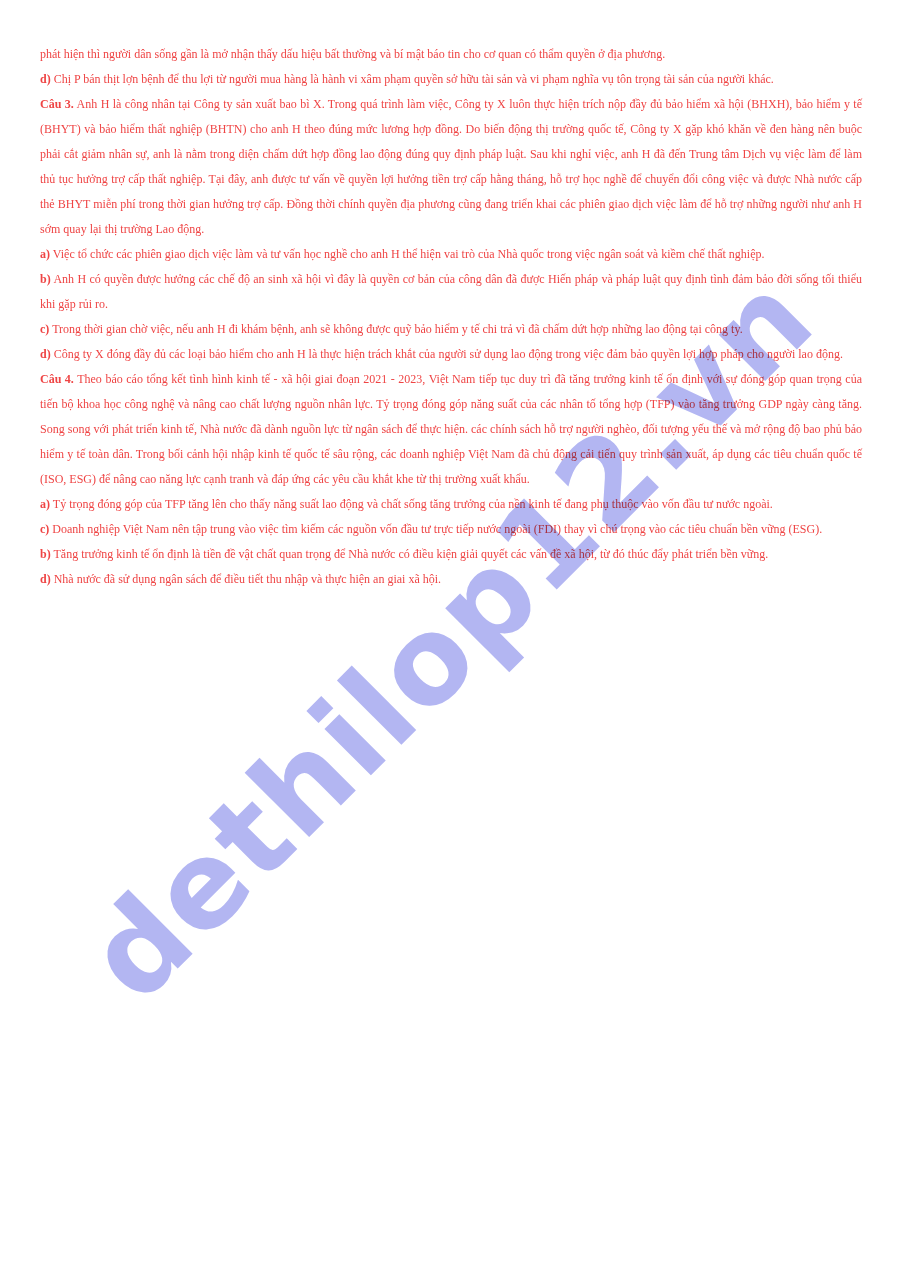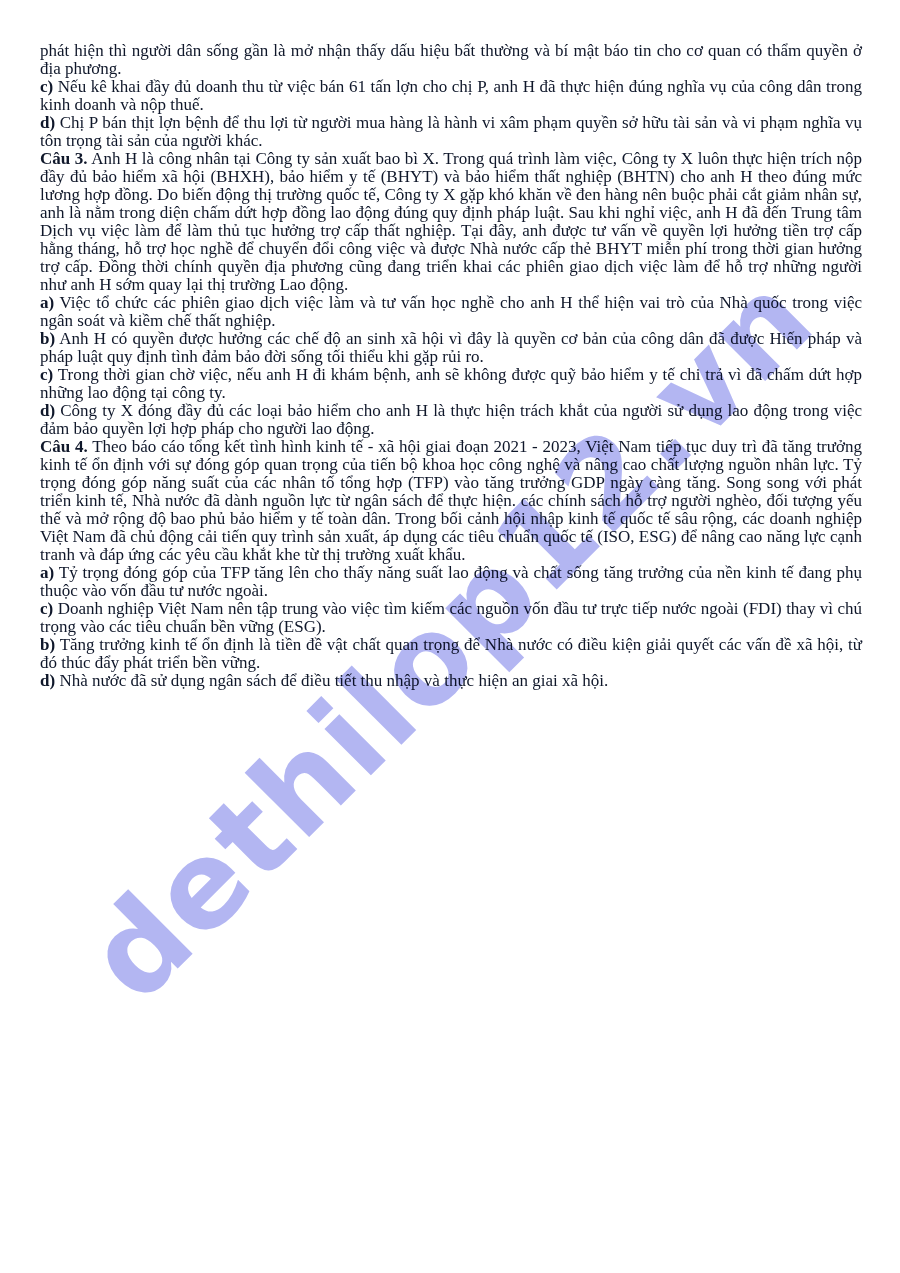--- a/index.html
+++ b/index.html
@@ -13,23 +13,23 @@
     height: 1273px;
     background: #ffffff;
     overflow: hidden;
   }
   .content {
     position: absolute;
     left: 40px;
     top: 42px;
     width: 822px;
     font-family: "Liberation Serif", "DejaVu Serif", serif;
-    font-size: 17px;
-    line-height: 18px;
-    color: #0f172a;
+    font-size: 12px;
+    line-height: 25px;
+    color: #ef4444;
     text-align: justify;
   }
   .content p {
     margin: 0;
     padding: 0;
   }
   .prefix {
     font-weight: bold;
   }
   .watermark {
@@ -53,21 +53,20 @@
 <body>
 
 <div class="page">
 
   <div class="content">
 
     <p><span class="prefix"></span> <span>phát hiện thì người dân sống gần là mở nhận thấy dấu hiệu bất thường và bí mật báo tin cho cơ quan có thẩm quyền ở địa phương.</span></p>
 
 
 
-    <p><span class="prefix">c)</span> <span>Nếu kê khai đầy đủ doanh thu từ việc bán 61 tấn lợn cho chị P, anh H đã thực hiện đúng nghĩa vụ của công dân trong kinh doanh và nộp thuế.</span></p>
 
     <p><span class="prefix">d)</span> <span>Chị P bán thịt lợn bệnh để thu lợi từ người mua hàng là hành vi xâm phạm quyền sở hữu tài sản và vi phạm nghĩa vụ tôn trọng tài sản của người khác.</span></p>
 
     <p><span class="prefix">Câu 3.</span> <span>Anh H là công nhân tại Công ty sản xuất bao bì X. Trong quá trình làm việc, Công ty X luôn thực hiện trích nộp đầy đủ bảo hiểm xã hội (BHXH), bảo hiểm y tế (BHYT) và bảo hiểm thất nghiệp (BHTN) cho anh H theo đúng mức lương hợp đồng. Do biến động thị trường quốc tế, Công ty X gặp khó khăn về đen hàng nên buộc phải cắt giảm nhân sự, anh là nằm trong diện chấm dứt hợp đồng lao động đúng quy định pháp luật. Sau khi nghỉ việc, anh H đã đến Trung tâm Dịch vụ việc làm để làm thủ tục hưởng trợ cấp thất nghiệp. Tại đây, anh được tư vấn về quyền lợi hưởng tiền trợ cấp hằng tháng, hỗ trợ học nghề để chuyển đổi công việc và được Nhà nước cấp thẻ BHYT miễn phí trong thời gian hưởng trợ cấp. Đồng thời chính quyền địa phương cũng đang triển khai các phiên giao dịch việc làm để hỗ trợ những người như anh H sớm quay lại thị trường Lao động.</span></p>
 
     <p><span class="prefix">a)</span> <span>Việc tổ chức các phiên giao dịch việc làm và tư vấn học nghề cho anh H thể hiện vai trò của Nhà quốc trong việc ngân soát và kiềm chế thất nghiệp.</span></p>
 
     <p><span class="prefix">b)</span> <span>Anh H có quyền được hưởng các chế độ an sinh xã hội vì đây là quyền cơ bản của công dân đã được Hiến pháp và pháp luật quy định tình đảm bảo đời sống tối thiểu khi gặp rủi ro.</span></p>
 
     <p><span class="prefix">c)</span> <span>Trong thời gian chờ việc, nếu anh H đi khám bệnh, anh sẽ không được quỹ bảo hiểm y tế chi trả vì đã chấm dứt hợp những lao động tại công ty.</span></p>

